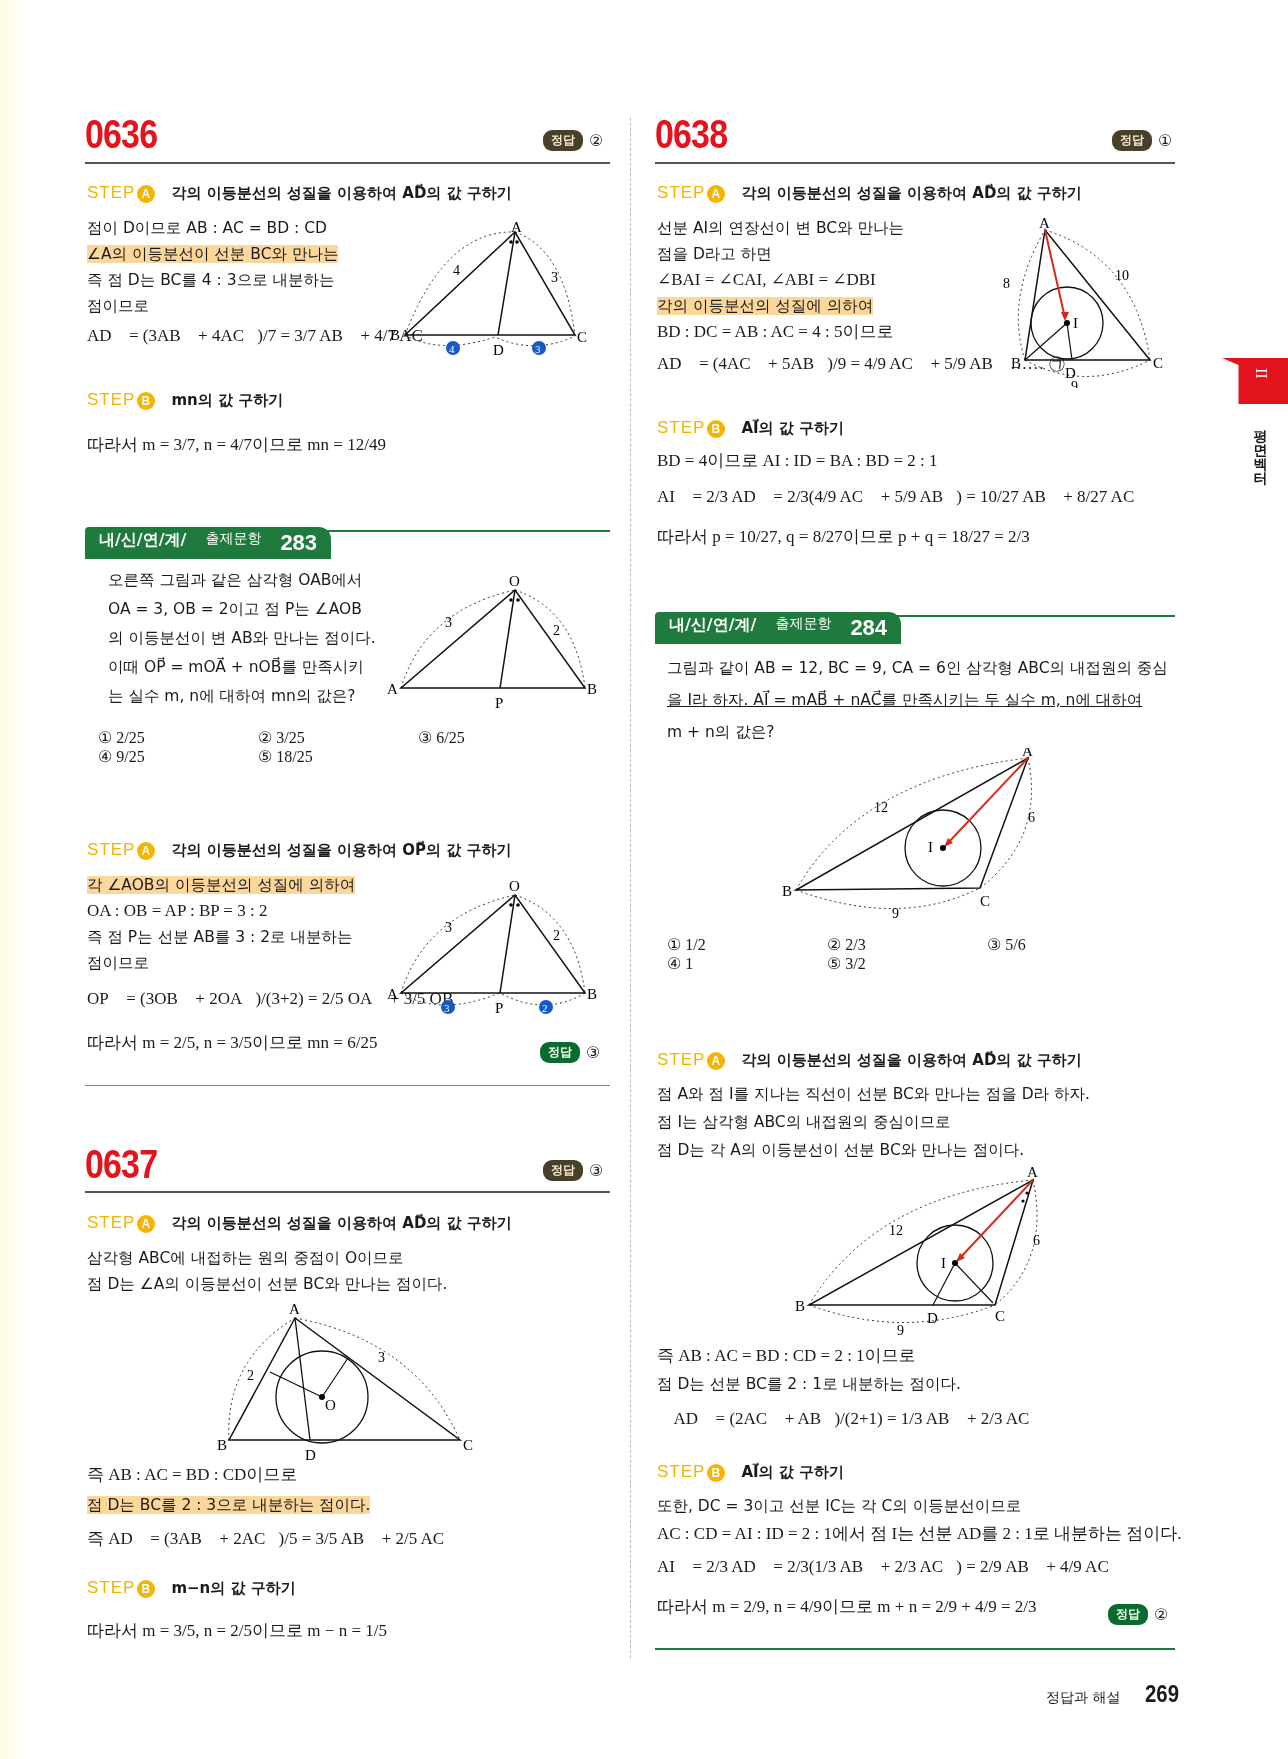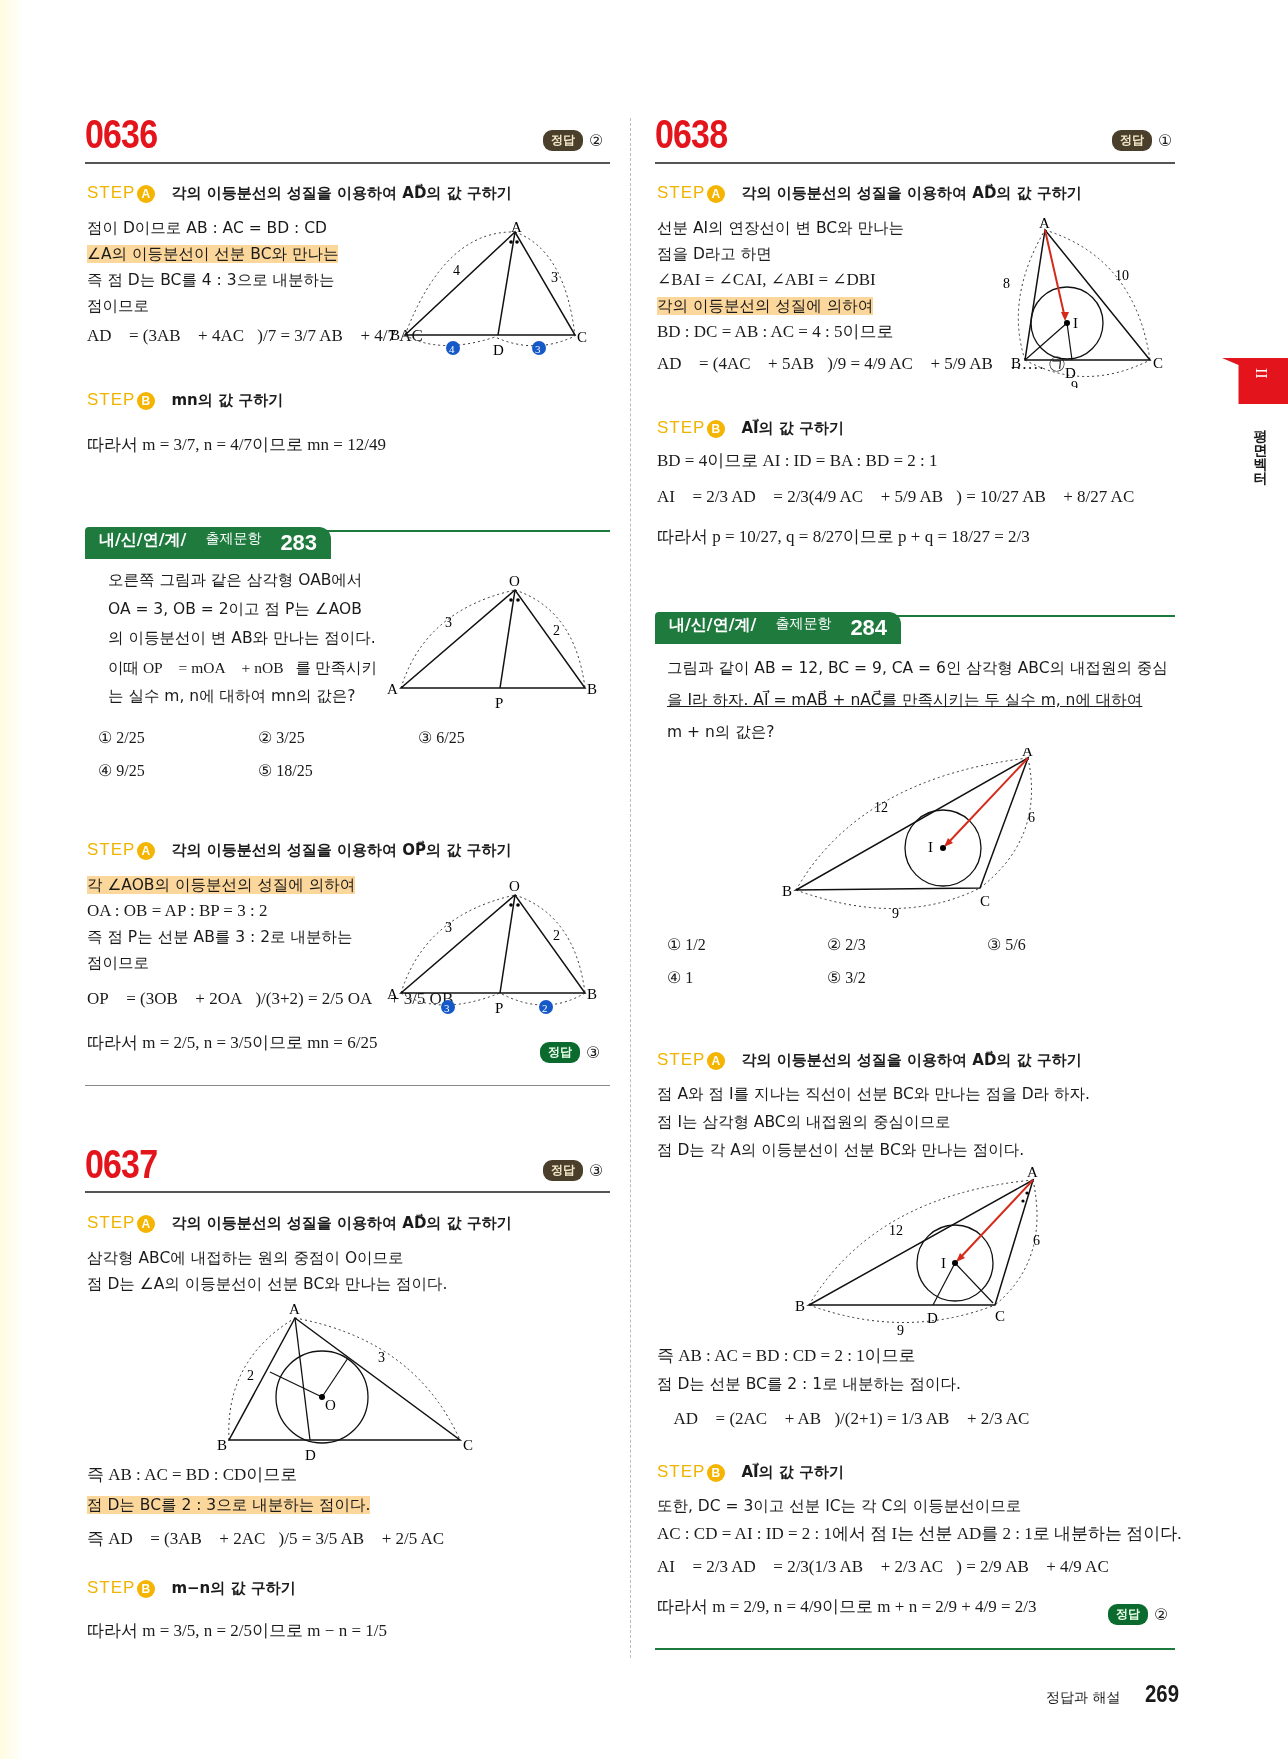--- a/index.html
+++ b/index.html
@@ -16,21 +16,21 @@
   .rule.green{background:#1d7a3d;}
   .step{display:flex;align-items:center;gap:16px;font-weight:bold;font-size:15px;}
   .step-tag{color:#f0b400;font-family:"Liberation Sans",sans-serif;font-weight:normal;font-size:17px;letter-spacing:1px;}
   .step-circle{display:inline-block;width:18px;height:18px;border-radius:50%;background:#f5b400;color:#fff;font-size:12px;text-align:center;line-height:18px;margin-left:2px;font-weight:bold;}
   .line{white-space:nowrap;line-height:26px;font-size:15.5px;font-family:"DejaVu Sans",sans-serif;}
   .math{font-family:"Liberation Serif","DejaVu Serif",serif;font-size:17px;}
   .hl{background:#fcd79b;}
   .banner{background:#1f7a3e;color:#fff;border-radius:4px 12px 0 0;padding:3px 14px;font-weight:bold;font-size:16px;display:inline-flex;align-items:flex-start;gap:19px;}
   .banner .num{font-size:22px;font-family:"Liberation Sans",sans-serif;}
   .banner .sub{font-weight:normal;font-size:14px;}
-  .choices{display:grid;grid-template-columns:160px 160px 160px;row-gap:14px;font-size:15px;}
+  .choices{display:grid;grid-template-columns:160px 160px 160px;font-size:15px;}
   .choice{font-family:"Liberation Serif",serif;font-size:16px;}
   .side-tab{position:absolute;left:1222px;top:358px;width:66px;height:46px;background:#e3141b;clip-path:polygon(0 0,100% 0,100% 100%,25% 100%,25% 15%);}
   .side-tab-label{position:absolute;left:1252px;top:368px;color:#fff;font-family:"Liberation Serif",serif;font-size:16px;writing-mode:vertical-rl;}
   .side-text{position:absolute;left:1252px;top:420px;writing-mode:vertical-rl;font-size:14px;font-weight:bold;}
   .footer{position:absolute;left:1046px;top:1680px;display:flex;gap:22px;align-items:baseline;}
   .footer .t{font-size:14px;}
   .footer .n{font-size:24px;font-weight:bold;font-family:"Liberation Sans",sans-serif;transform:scaleX(0.85);}
   svg text{font-family:"Liberation Serif",serif;}
 </style>
 </head>
@@ -88,21 +88,21 @@
       <span>내/신/연/계/</span>
       <span class="sub">출제문항</span>
       <span class="num">283</span>
     </span>
 </div>
 <div class="rule green" style="left:300px;top:530px;width:310px;height:2px;"></div>
 <div class="abs" style="left:108px;top:566px;">
   <div class="line" style="line-height:29px;">오른쪽 그림과 같은 삼각형 OAB에서</div>
   <div class="line" style="line-height:29px;">OA = 3, OB = 2이고 점 P는 ∠AOB</div>
   <div class="line" style="line-height:29px;">의 이등분선이 변 AB와 만나는 점이다.</div>
-  <div class="line" style="line-height:29px;font-family:Liberation Serif, serif;">이때 OP⃗ = mOA⃗ + nOB⃗를 만족시키</div>
+  <div class="line" style="line-height:29px;">이때 OP⃗ = mOA⃗ + nOB⃗를 만족시키</div>
   <div class="line" style="line-height:29px;">는 실수 m, n에 대하여 mn의 값은?</div>
 </div>
 <svg class="abs" style="left:385px;top:570px;" width="220" height="140">
   <path d="M16 118 Q 40 40 130 20" fill="none" stroke="#333" stroke-dasharray="2,3"></path>
   <path d="M130 20 Q 190 40 200 118" fill="none" stroke="#333" stroke-dasharray="2,3"></path>
   <polygon points="130,20 16,118 200,118" fill="none" stroke="#111" stroke-width="1.5"></polygon>
   <line x1="130" y1="20" x2="115" y2="118" stroke="#111" stroke-width="1.5"></line>
   <circle cx="126" cy="30" r="1.8"></circle>
     <circle cx="133" cy="30" r="1.8"></circle>
   <text x="124" y="16" font-size="15">O</text>

